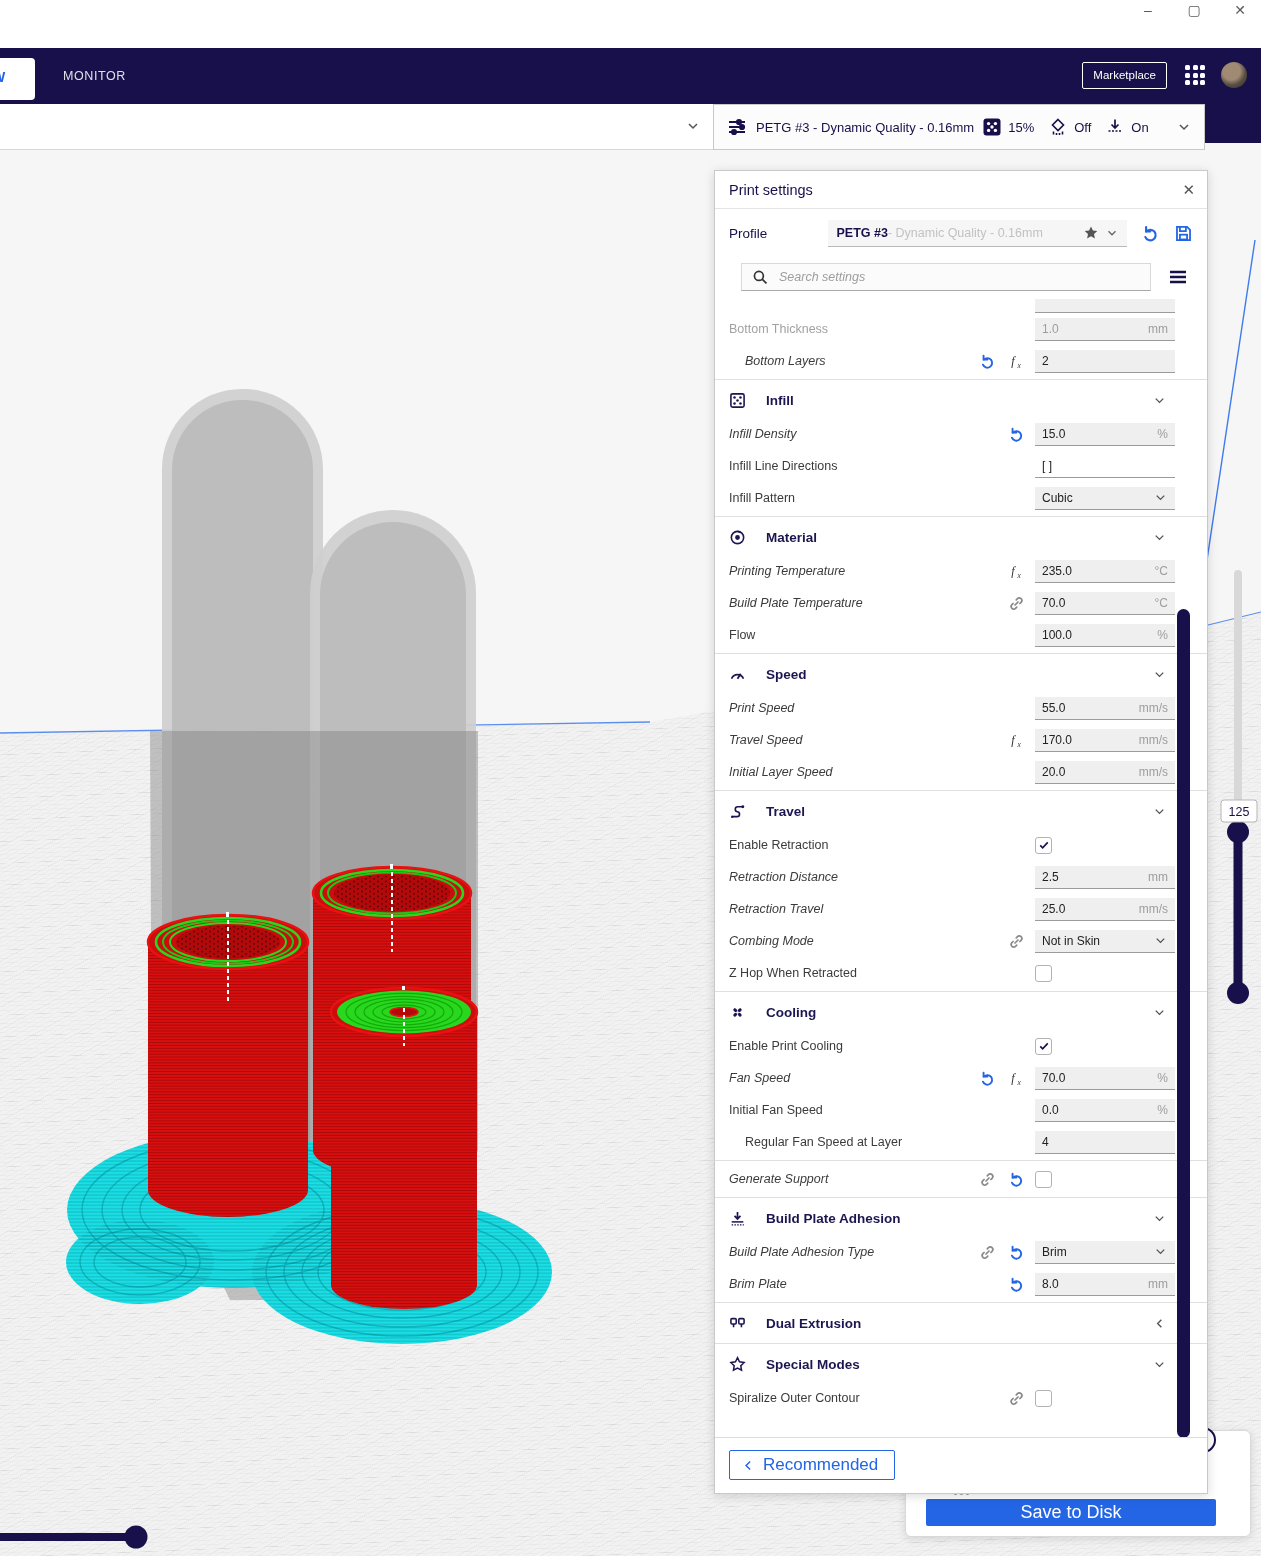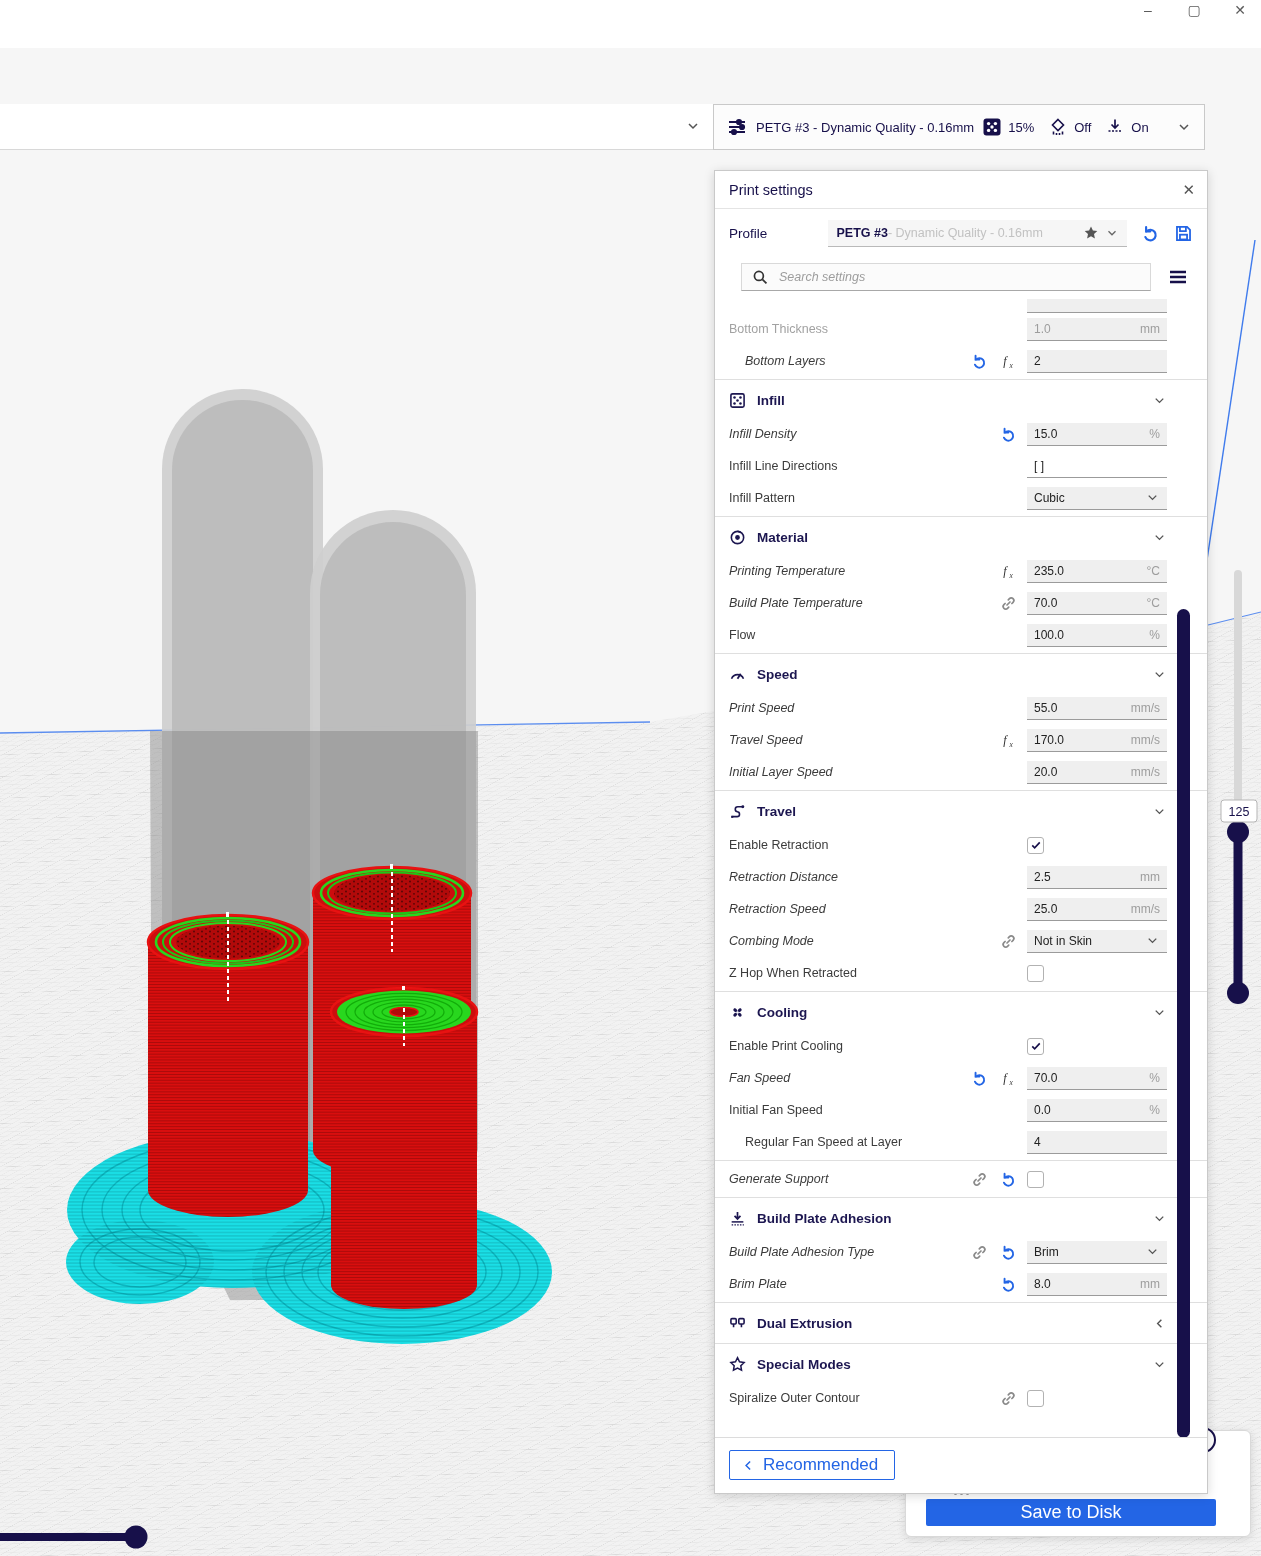--- a/index.html
+++ b/index.html
@@ -51,37 +51,37 @@
   .profbox .psuf{color:#c2c2c2;font-size:12.5px;white-space:nowrap;overflow:hidden;flex:1;}
   .profbox .star{margin:0 6px;}
   .prof-ic{margin-left:14px;display:inline-flex;}
   .searchrow{height:40px;display:flex;align-items:center;padding:0 14px 0 26px;}
   .searchbox{width:410px;height:28px;background:#fbfbfb;border:1px solid #d9d9d9;border-bottom:1px solid #a8a8a8;
     display:flex;align-items:center;padding:8px 10px;}
   .searchbox .ph{color:#9d9d9d;font-style:italic;font-size:12.5px;margin-left:10px;}
   .hamb{margin-left:16px;display:inline-flex;}
 
   #settings-list{position:absolute;left:0;top:128px;width:492px;height:1138px;overflow:hidden;}
-  .row{height:32px;display:flex;align-items:center;padding:0 40px 0 14px;}
+  .row{height:32px;display:flex;align-items:center;padding:0 32px 0 14px;}
   .row.cropped{height:14px;overflow:hidden;align-items:flex-end;}
   .lbl{flex:1;color:#3b3b3b;}
   .lbl.it{font-style:italic;}
   .lbl.ind{padding-left:16px;}
   .lbl.dis{color:#a2a2a2;}
   .rics{display:flex;gap:12px;margin-right:10px;align-items:center;}
   .ctrl{width:140px;display:flex;align-items:center;}
   .fieldbox{width:140px;height:23px;background:var(--field);border-bottom:1px solid var(--fieldbrd);
     display:flex;align-items:center;padding:0 7px;font-size:12px;color:#222;}
   .fieldbox .unit{margin-left:auto;color:#9d9d9d;}
   .fieldbox.dis{color:#9d9d9d;}
   .fieldbox.bare{background:transparent;}
   .fieldbox .dchev{margin-left:auto;display:inline-flex;}
   .cb{width:17px;height:17px;border:1px solid #b2b2b2;border-radius:3px;background:#fff;display:inline-flex;align-items:center;justify-content:center;}
   .sec-div{border-top:1px solid var(--div);margin:2px 0;}
-  .sec-header{height:36px;display:flex;align-items:center;padding:0 40px 0 14px;}
+  .sec-header{height:36px;display:flex;align-items:center;padding:0 40px 0 14px;gap:9px;}
   .sec-header .sec-ic{display:inline-flex;width:20px;}
   .sec-header .sec-title{font-weight:bold;color:#1c1650;font-size:13.5px;margin-left:8px;flex:1;}
   .scrollbar{position:absolute;left:462px;top:438px;width:13px;height:829px;background:var(--navy);border-radius:7px;}
   .panel-f{position:absolute;left:0;bottom:0;width:492px;height:56px;border-top:1px solid #dcdcdc;background:#fff;}
   .rec-btn{position:absolute;left:14px;top:12px;height:30px;padding:0 16px 0 12px;border:1px solid var(--blue);border-radius:2px;
     color:var(--blue);font-size:17px;display:flex;align-items:center;gap:8px;background:#fff;}
 
   
   .savecard{position:absolute;left:905px;top:1430px;width:346px;height:107px;background:#fff;border:1px solid #d9d9d9;border-radius:6px;
     box-shadow:0 2px 8px rgba(0,0,0,.12);z-index:8;}
@@ -226,20 +226,39 @@
   </div>
 
   <div class="titlebar">
     <div class="wctrls">
       <span>–</span>
       <span>▢</span>
       <span>✕</span>
     </div>
   </div>
 
+  <div class="header">
+    <div class="tab-fragment">
+      <span>W</span>
+    </div>
+    <div class="tab-monitor">MONITOR</div>
+    <div class="mkt-btn">Marketplace</div>
+    <div class="appgrid">
+        <i></i>
+        <i></i>
+        <i></i>
+        <i></i>
+        <i></i>
+        <i></i>
+        <i></i>
+        <i></i>
+        <i></i>
+      </div>
+    <div class="avatar"></div>
+  </div>
 
   <div class="objstrip">
     <span class="chev">
       <svg width="16" height="16" viewBox="0 0 16 16">
           <path d="M4 6l4 4 4-4" stroke="#555" stroke-width="1.5" fill="none"></path>
         </svg>
     </span>
   </div>
 
   <div class="sumbar">
@@ -579,21 +598,21 @@
         <div class="row">
           <span class="lbl it">Retraction Distance</span>
           <span class="ctrl">
             <span class="fieldbox">
               <span class="val">2.5</span>
               <span class="unit">mm</span>
             </span>
           </span>
         </div>
         <div class="row">
-          <span class="lbl it">Retraction Speed</span>
+          <span class="lbl it">Retraction Travel</span>
           <span class="ctrl">
             <span class="fieldbox">
               <span class="val">25.0</span>
               <span class="unit">mm/s</span>
             </span>
           </span>
         </div>
         <div class="row">
           <span class="lbl it">Combing Mode</span>
           <span class="rics">

